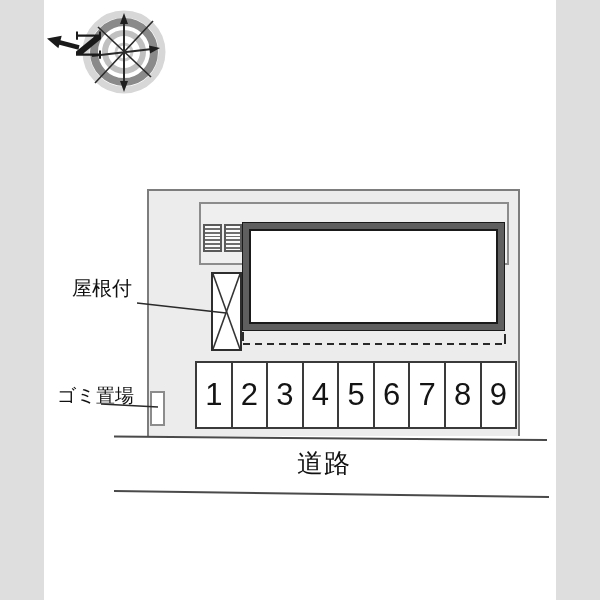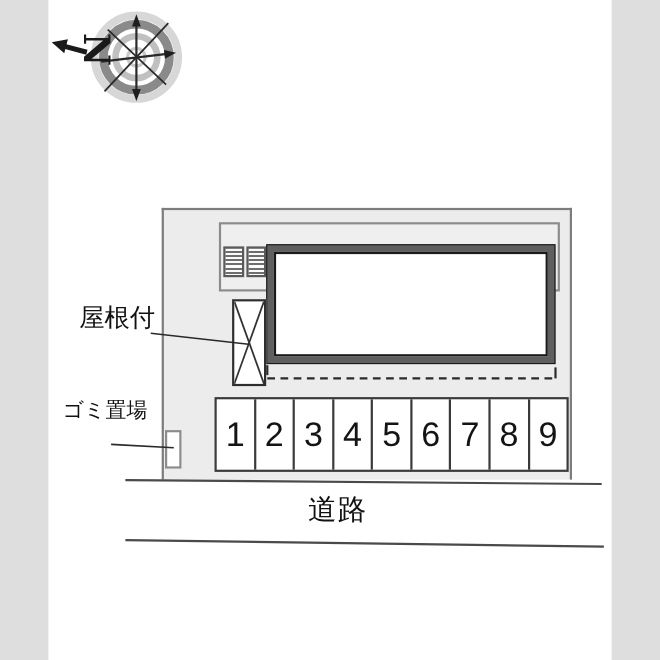--- a/index.html
+++ b/index.html
@@ -50,23 +50,23 @@
     font-size:31px;color:#141414;
   }
   .space:last-child{border-right:none;}
   .garbage{
     left:150px;top:391px;width:15px;height:35px;
     background:#ffffff;border:2px solid #8c8c8c;
   }
 
   
   .jp-label{color:#111;white-space:nowrap;}
-  .label-bike{left:72px;top:276px;font-size:23px;line-height:25px;}
-  .label-garbage{left:57px;top:360px;font-size:19px;}
-  .label-road{left:280px;top:446px;font-size:26px;letter-spacing:1px;}
+  .label-bike{left:72px;top:276px;font-size:20px;line-height:25px;}
+  .label-garbage{left:57px;top:383px;font-size:19px;}
+  .label-road{left:297px;top:446px;font-size:26px;letter-spacing:1px;}
   .north-letter{
     left:70px;top:26px;width:34px;height:38px;line-height:38px;
     text-align:center;font-family:"DejaVu Serif",serif;font-weight:bold;
     font-size:33px;color:#1a1a1a;transform:rotate(90deg);
   }
 
   .overlay{left:0;top:0;width:600px;height:600px;pointer-events:none;}
   svg{display:block;}
 </style>
 </head>

